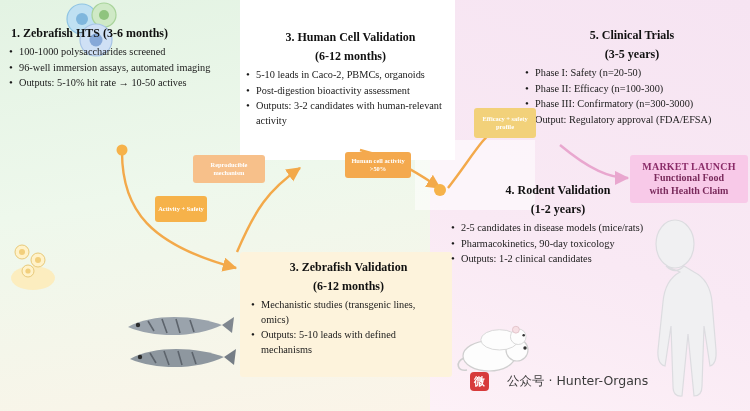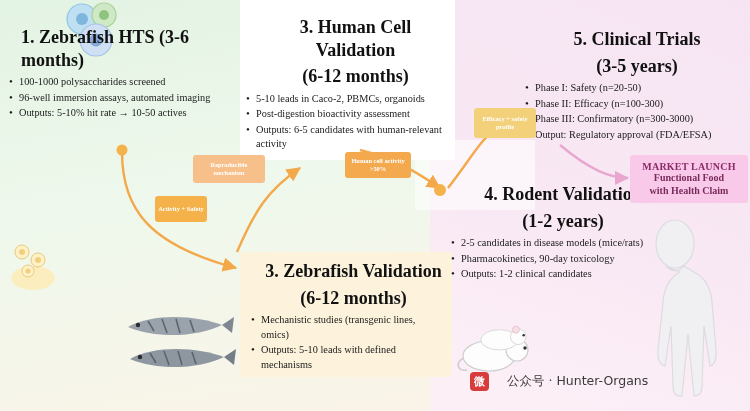--- a/index.html
+++ b/index.html
@@ -24,37 +24,37 @@
   .panel-white-top{
     left:240px;top:0;width:215px;height:160px;background:#ffffff;
   }
   .panel-white-mid{
     left:415px;top:140px;width:120px;height:70px;background:#ffffff;opacity:.55;
   }
 
   
   .box{position:absolute;box-sizing:border-box;}
   .box h3{
-    margin:0 0 4px 15px;font-size:18px;font-weight:bold;color:#111;
+    margin:0 0 4px 5px;font-size:12px;font-weight:bold;color:#111;
     text-align:center;line-height:1.25;
   }
   .box ul{margin:0;padding:0 0 0 13px;list-style:none;}
   .box li{
     font-size:10.3px;color:#1a1a1a;line-height:1.42;margin:0 0 1px 0;
     position:relative;
   }
   .box li:before{
     content:"\2022";position:absolute;left:-10px;top:-1px;font-size:11px;
   }
 
   
   #box1{left:6px;top:26px;width:216px;}
   #box1 h3{text-align:left;}
   
-  #box3{left:243px;top:16px;width:210px;}
+  #box3{left:243px;top:30px;width:210px;}
   
   #box2{
     left:240px;top:252px;width:212px;height:125px;
     background:#fdf3dc;border-radius:3px;padding:8px 8px 6px 8px;
   }
   
   #box4{left:448px;top:183px;width:215px;}
   
   #box5{left:522px;top:28px;width:215px;}
 
@@ -204,21 +204,21 @@
       <li>Outputs: 5-10% hit rate → 10-50 actives</li>
     </ul>
   </div>
 
   <div class="box" id="box3">
     <h3>3. Human Cell Validation</h3>
     <h3>(6-12 months)</h3>
     <ul>
       <li>5-10 leads in Caco-2, PBMCs, organoids</li>
       <li>Post-digestion bioactivity assessment</li>
-      <li>Outputs: 6-5 candidates with human-relevant activity</li>
+      <li>Outputs: 3-2 candidates with human-relevant activity</li>
     </ul>
   </div>
 
   <div class="box" id="box2">
     <h3>3. Zebrafish Validation</h3>
     <h3>(6-12 months)</h3>
     <ul>
       <li>Mechanistic studies (transgenic lines, omics)</li>
       <li>Outputs: 5-10 leads with defined mechanisms</li>
     </ul>

